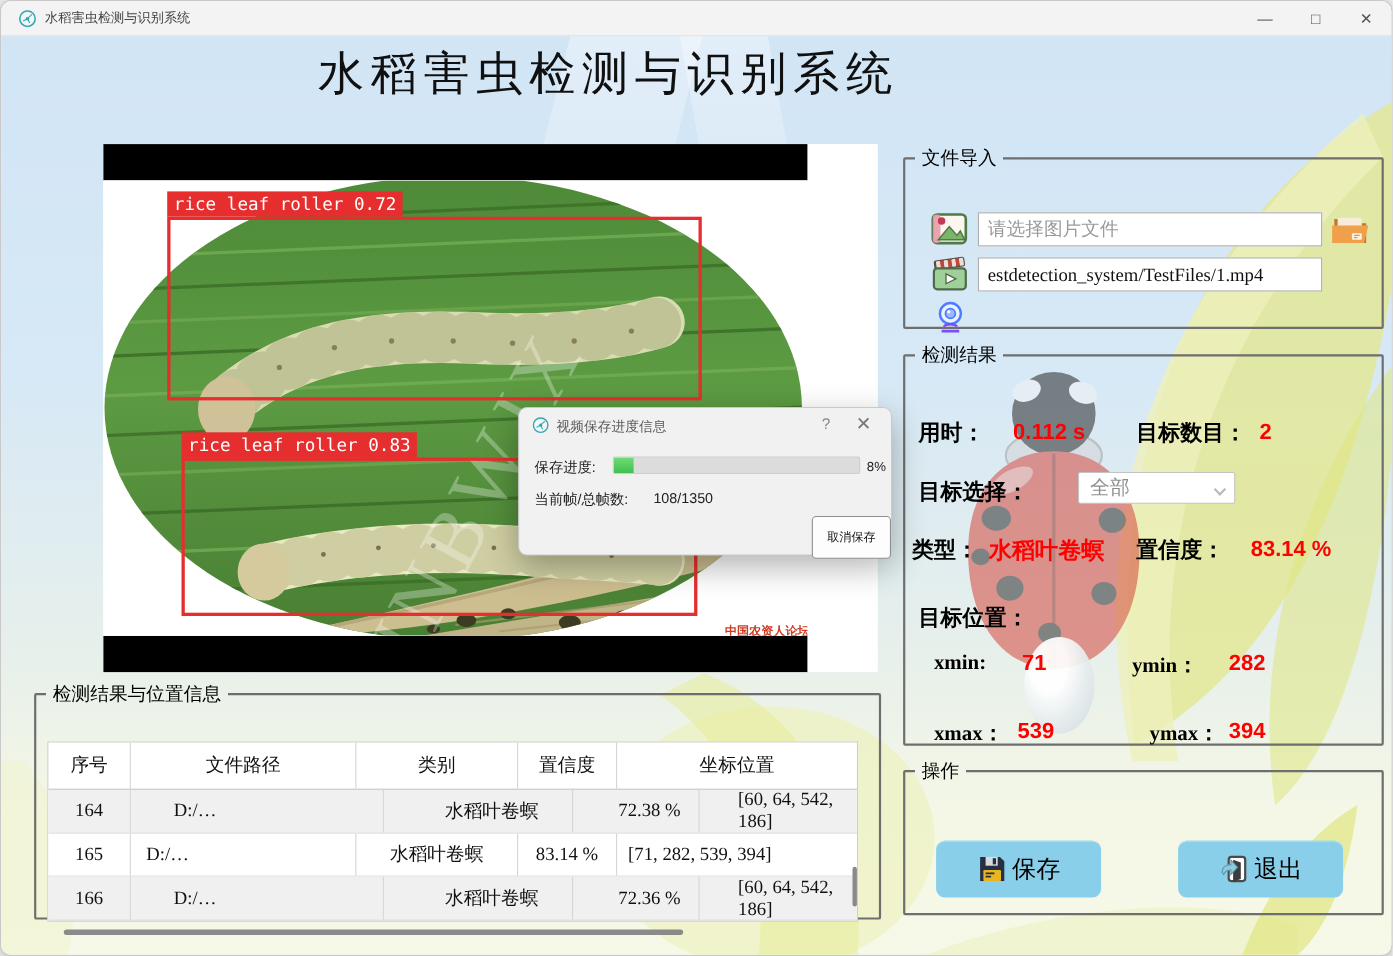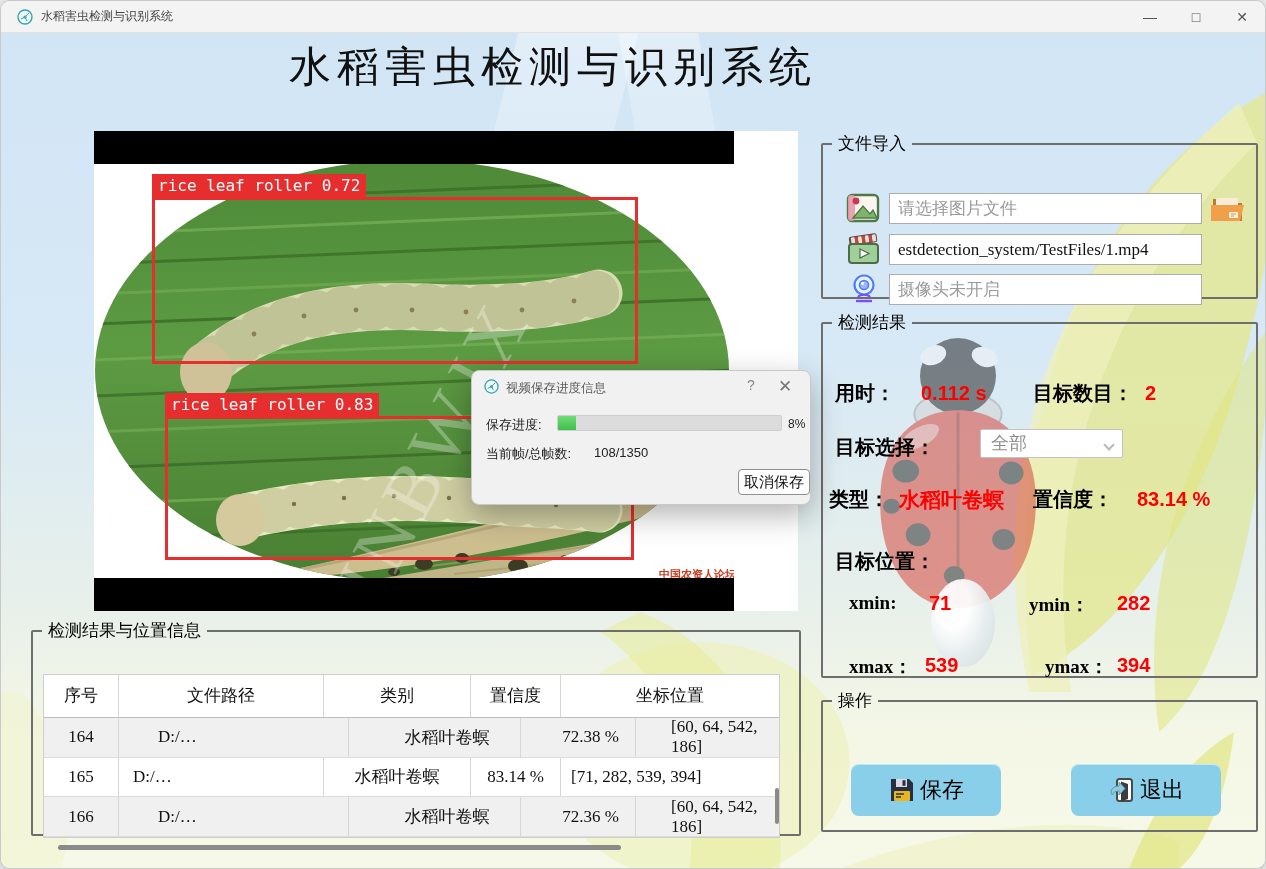--- a/index.html
+++ b/index.html
@@ -92,22 +92,22 @@
       color:#888; font-size:14px; }
   .dialog .dclose { position:absolute; right:14px; top:5px; width:22px; height:22px; text-align:center;
       color:#777; font-size:17px; }
   .dialog .plabel { position:absolute; left:14px; top:45px; font-size:13px; color:#222; }
   .dialog .ptrack { position:absolute; left:85px; top:44px; width:225px; height:16px; background:#dcdcdc;
       border:1px solid #cfcfcf; border-radius:2px; overflow:hidden; }
   .dialog .pfill { height:100%; background:linear-gradient(180deg,#6fdd74,#3fbf4e); width:8%; }
   .dialog .ppct { position:absolute; left:316px; top:46px; font-size:12px; color:#222; }
   .dialog .flabel { position:absolute; left:14px; top:74px; font-size:13px; color:#222; }
   .dialog .fvalue { position:absolute; left:122px; top:74px; font-size:13px; color:#222; }
-  .dialog .cancel { position:absolute; left:266px; top:98px; width:72px; height:26px; background:#fdfdfd;
-      border:1px solid #8f8f8f; border-radius:4px; font-size:15px; color:#111;
+  .dialog .cancel { position:absolute; left:266px; top:98px; width:72px; height:39px; background:#fdfdfd;
+      border:1px solid #8f8f8f; border-radius:4px; font-size:11px; color:#111;
       display:flex; align-items:center; justify-content:center; }
 
   .ladybug { position:absolute; left:40px; top:-6px; width:190px; height:290px; opacity:.5; pointer-events:none; }
   .dewdrop { position:absolute; left:108px; top:245px; width:64px; height:88px; border-radius:50%;
       background:radial-gradient(ellipse at 35% 30%, #ffffff 0 28%, #e8eef0 55%, #ccd8dc 100%);
       opacity:.92; pointer-events:none; }
 </style>
 </head>
 <body>
 
@@ -265,21 +265,20 @@
       </svg>
       <div class="field value abs" style="left:66px; top:79px; width:313px; height:31px;">estdetection_system/TestFiles/1.mp4</div>
 
       <svg class="abs" style="left:25px; top:118px;" width="32" height="32" viewBox="0 0 32 32">
         <circle cx="16" cy="12" r="9.5" fill="#eaf2ff" stroke="#4d7dff" stroke-width="2.2"></circle>
         <circle cx="16" cy="12" r="4.5" fill="#9db8ff" stroke="#4d7dff" stroke-width="1.6"></circle>
         <circle cx="14.5" cy="10.5" r="1.4" fill="#fff"></circle>
         <path d="M10 24 C12 21 20 21 22 24" fill="none" stroke="#7a4dff" stroke-width="2.2"></path>
         <path d="M8 28 h16" stroke="#7a4dff" stroke-width="2.4"></path>
       </svg>
-      <div class="field placeholder abs" style="left:66px; top:119px; width:313px; height:31px;">摄像头未开启</div>
     </fieldset>
 
     <fieldset id="fs-results">
       <legend>检测结果</legend>
 
       <svg class="ladybug" viewBox="0 0 200 300">
         <ellipse cx="100" cy="88" rx="46" ry="24" fill="#d2d2d2"></ellipse>
         <ellipse cx="100" cy="88" rx="46" ry="24" fill="none" stroke="#9a9a9a" stroke-width="2"></ellipse>
         <circle cx="100" cy="48" r="40" fill="#161616"></circle>
         <ellipse cx="74" cy="26" rx="14" ry="10" fill="#f4f4f4" transform="rotate(-22 74 26)"></ellipse>

